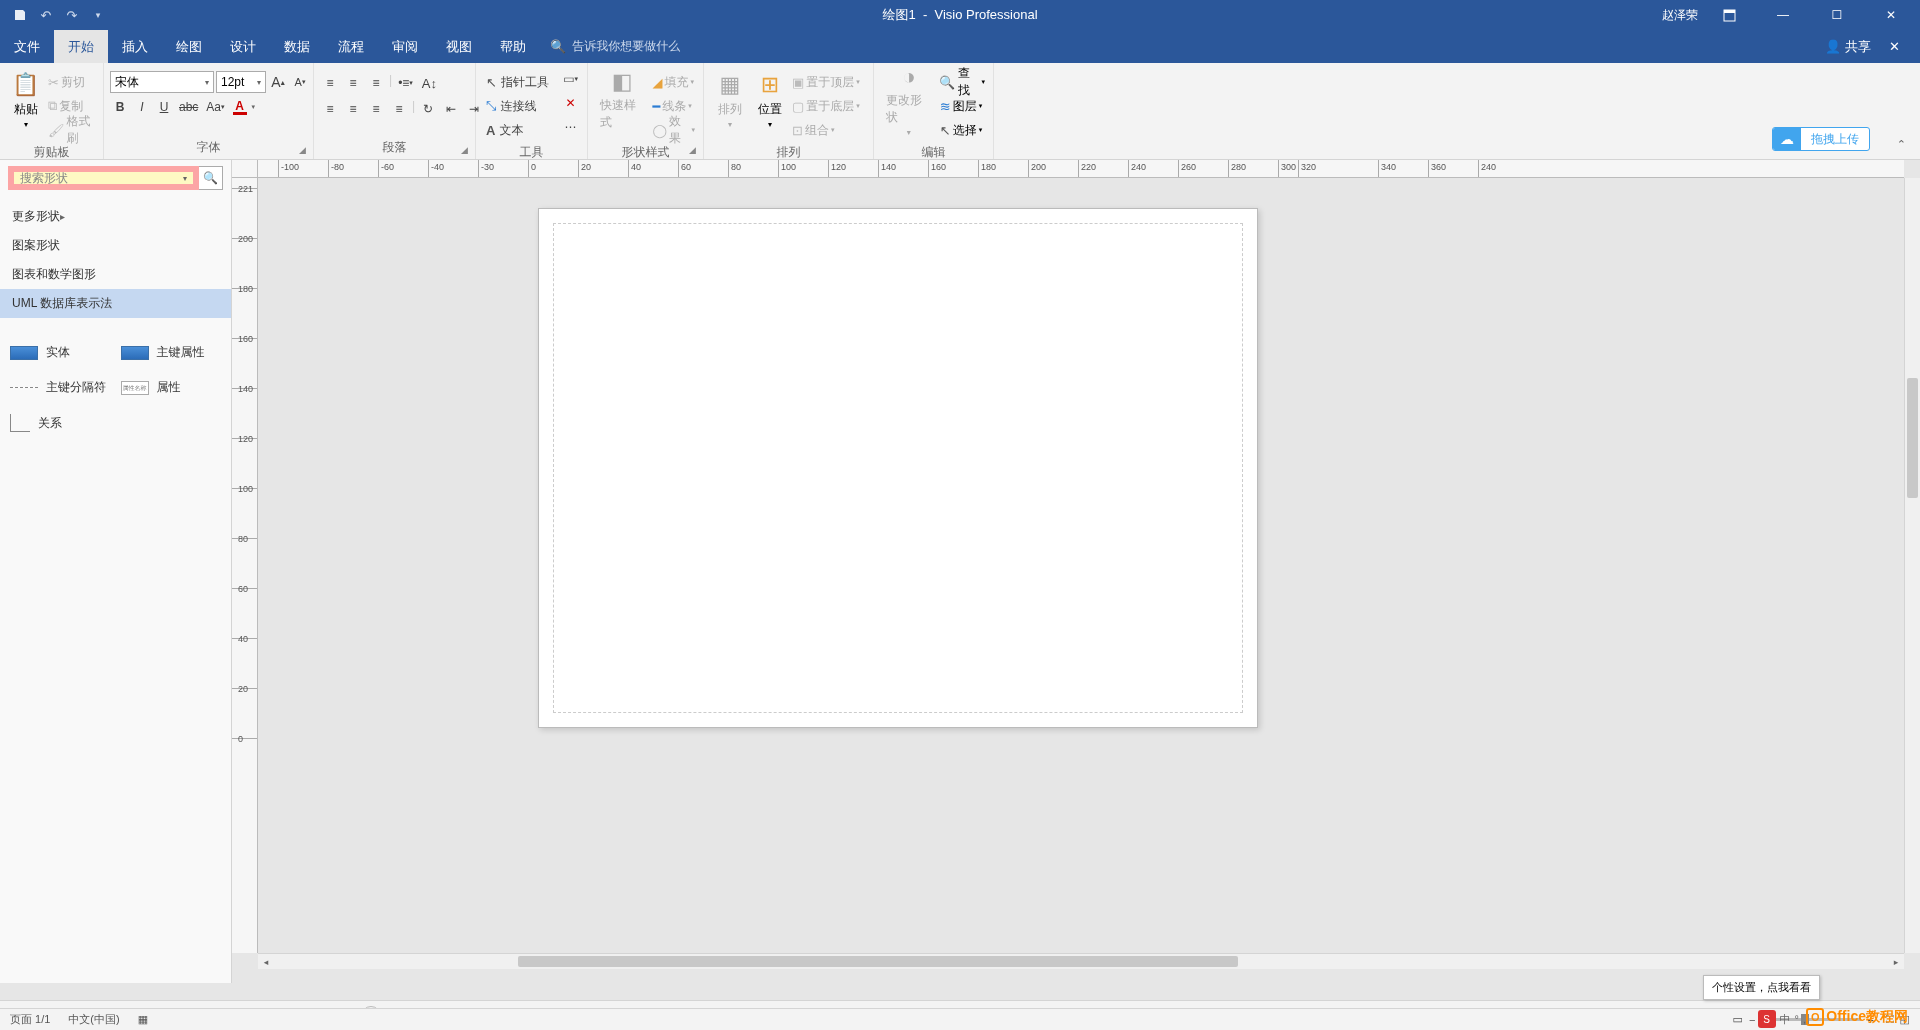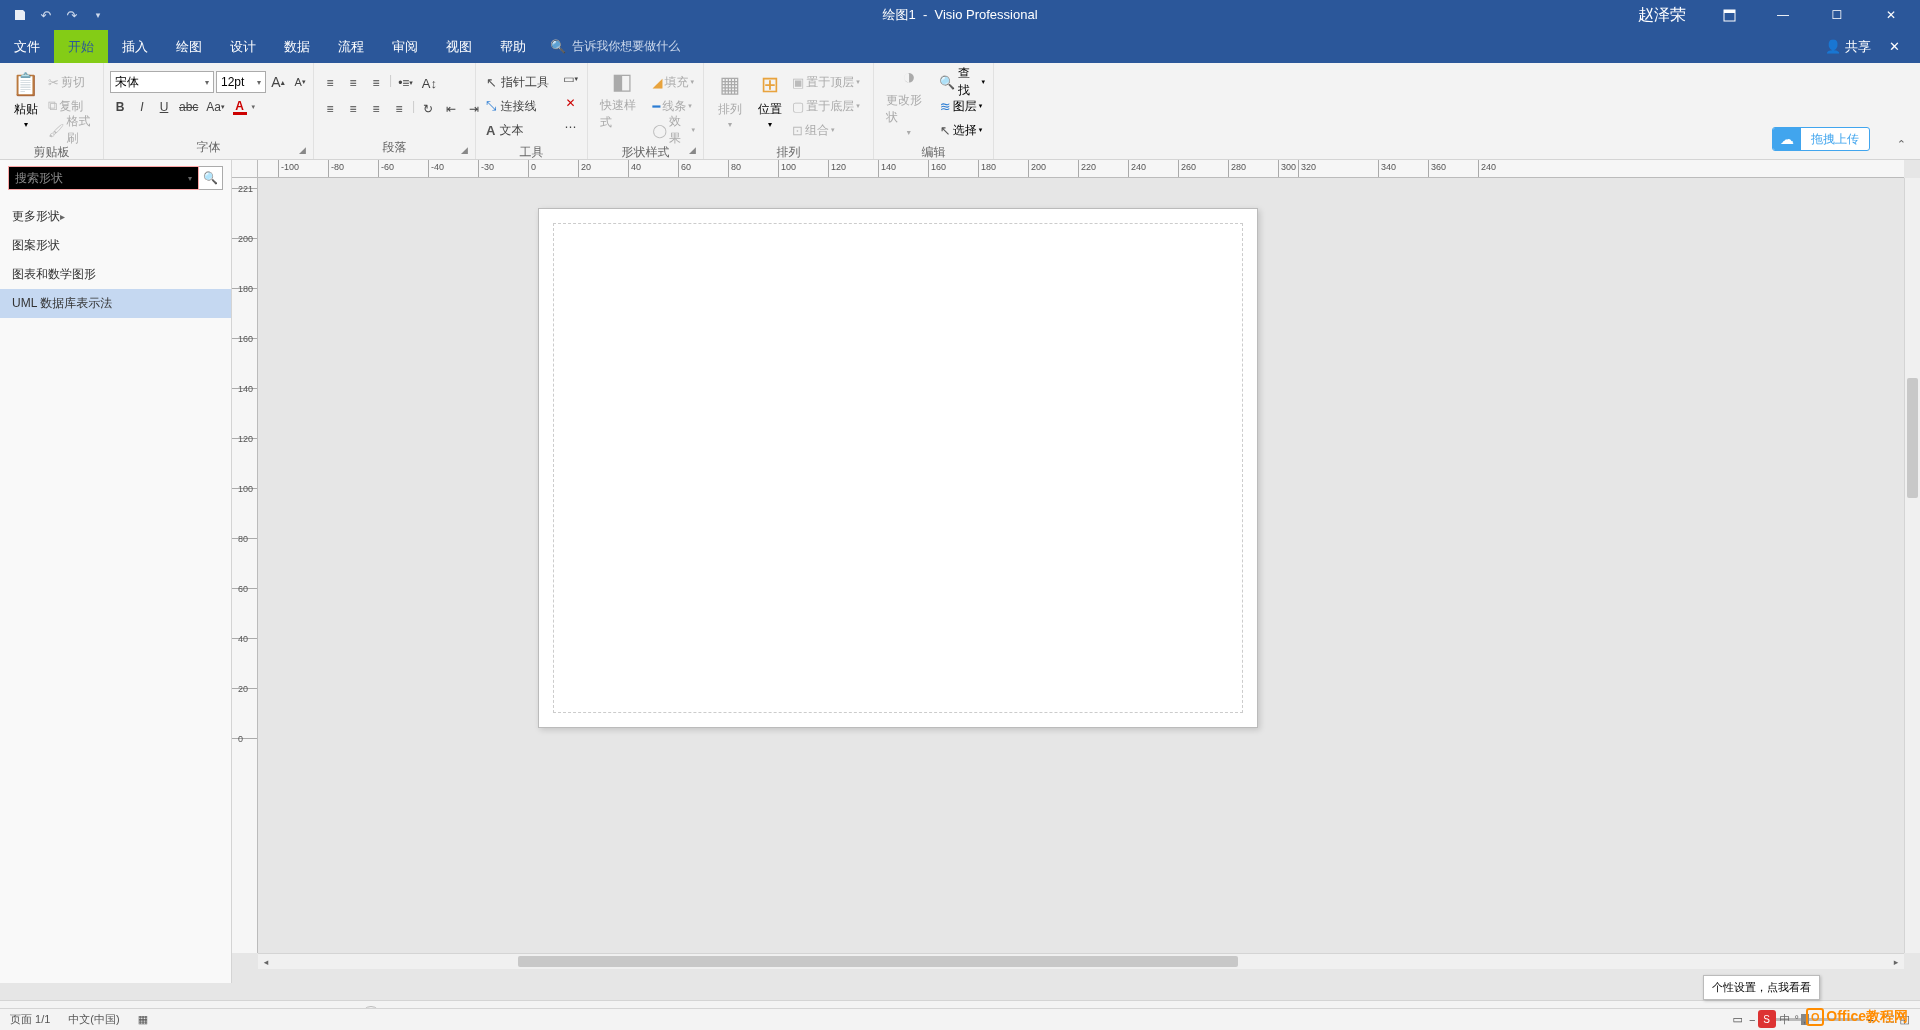--- a/index.html
+++ b/index.html
@@ -3,24 +3,24 @@
 <meta charset="utf-8">
 <style>
 *{margin:0;padding:0;box-sizing:border-box;font-family:"Microsoft YaHei",Arial,sans-serif;user-select:none}
 body{width:1920px;height:1030px;overflow:hidden;background:#e6e6e6;font-size:12px}
 .titlebar{height:30px;background:#2b579a;display:flex;align-items:center;color:#fff;position:relative}
 .qat{display:flex;align-items:center;gap:2px;padding-left:8px}
 .qat-btn{width:24px;height:24px;display:flex;align-items:center;justify-content:center;color:#cdd9ec;font-size:13px}
 .title-center{position:absolute;left:50%;transform:translateX(-50%);font-size:13px;color:#fff}
 .title-right{margin-left:auto;display:flex;align-items:center;gap:8px;padding-right:6px}
 .win-btn{width:46px;height:30px;display:flex;align-items:center;justify-content:center;color:#fff;font-size:12px}
-.user-name{font-size:16px;margin-right:12px}
+.user-name{font-size:12px;margin-right:0}
 .tabs{height:33px;background:#2b579a;display:flex;align-items:stretch;color:#fff;position:relative}
 .tab{padding:0 14px;display:flex;align-items:center;font-size:13px;cursor:pointer}
-.tab.active{background:#84cc16;color:#2b579a}
+.tab.active{background:#e5e5e5;color:#2b579a}
 .tellme{display:flex;align-items:center;color:#cdd9ec;margin-left:10px;gap:6px}
 .tellme-icon{font-size:13px}
 .share-area{margin-left:auto;display:flex;align-items:center;gap:18px;padding-right:20px;color:#fff}
 .share-btn{display:flex;align-items:center;gap:4px;font-size:13px}
 .ribbon{height:97px;background:#f3f3f3;border-bottom:1px solid #d4d4d4;display:flex;position:relative}
 .group{border-right:1px solid #e1e1e1;display:flex;flex-direction:column;padding:4px 6px 0}
 .group-body{flex:1;display:flex;align-items:flex-start}
 .group-label{text-align:center;font-size:12px;color:#666;padding:3px 0}
 .dialog-launcher{position:absolute;right:4px;bottom:4px;width:10px;height:10px;font-size:9px;color:#888}
 .group{position:relative}
@@ -38,21 +38,21 @@
 .tool-row{display:flex;align-items:center;gap:4px;height:22px;font-size:12px;color:#444;padding:0 4px}
 .upload-btn{position:absolute;right:50px;bottom:8px;height:24px;background:#fff;border:1px solid #41a5ee;border-radius:3px;display:flex;align-items:center;overflow:hidden}
 .upload-icon{width:28px;height:100%;background:#41a5ee;color:#fff;display:flex;align-items:center;justify-content:center;font-size:14px}
 .upload-text{padding:0 10px;color:#41a5ee;font-size:12px}
 .collapse-btn{position:absolute;right:14px;bottom:8px;font-size:11px;color:#666}
 .workspace{position:absolute;top:160px;left:0;right:0;bottom:47px;display:flex}
 .shapes-panel{width:232px;background:#f9f9f9;border-right:1px solid #d4d4d4;display:flex;flex-direction:column}
 .shapes-header{padding:12px 14px 6px;font-size:20px;color:#2b579a;display:flex;align-items:center;justify-content:space-between}
 .collapse-chev{font-size:12px;color:#666}
 .search-row{padding:6px 8px;display:flex;gap:0}
-.search-input{flex:1;height:24px;border:1px solid #fca5a5;background:#000000;padding:0 6px;font-size:12px;display:flex;align-items:center;justify-content:space-between;color:#888}
+.search-input{flex:1;height:24px;border:6px solid #fca5a5;background:#fef9c3;padding:0 6px;font-size:12px;display:flex;align-items:center;justify-content:space-between;color:#888}
 .search-btn{width:24px;height:24px;border:1px solid #ababab;border-left:none;background:#fff;display:flex;align-items:center;justify-content:center;color:#2b579a}
 .stencil-list{padding:6px 0}
 .stencil-item{padding:6px 12px;font-size:12px;color:#333;display:flex;align-items:center;}
 .stencil-item.active{background:#c5d8f1}
 .stencil-arrow{font-size:10px;color:#666}
 .shape-grid{padding:20px 10px;display:grid;grid-template-columns:1fr 1fr;gap:18px 10px}
 .shape-cell{display:flex;align-items:center;gap:8px}
 .shape-thumb{width:28px;height:14px;background:linear-gradient(#4a8fd8,#2b6cb8);border:1px solid #3a6fa8}
 .shape-thumb.sep{background:#fff;border:none;border-top:1px dashed #888;height:1px}
 .shape-thumb.attr{background:#fff;border:1px solid #aaa;font-size:6px;color:#888;text-align:center;line-height:12px}
@@ -375,20 +375,42 @@
       <div class="stencil-item">
           <span>图案形状</span>
         </div>
       <div class="stencil-item">
           <span>图表和数学图形</span>
         </div>
       <div class="stencil-item active">
           <span>UML 数据库表示法</span>
         </div>
     </div>
+    <div class="shape-grid">
+      <div class="shape-cell">
+          <div class="shape-thumb"></div>
+          <span class="shape-label">实体</span>
+        </div>
+      <div class="shape-cell">
+          <div class="shape-thumb"></div>
+          <span class="shape-label">主键属性</span>
+        </div>
+      <div class="shape-cell">
+          <div class="shape-thumb sep"></div>
+          <span class="shape-label">主键分隔符</span>
+        </div>
+      <div class="shape-cell">
+          <div class="shape-thumb attr">属性名称</div>
+          <span class="shape-label">属性</span>
+        </div>
+      <div class="shape-cell">
+          <div class="shape-thumb rel"></div>
+          <span class="shape-label">关系</span>
+        </div>
+    </div>
   </div>
 
   <div class="canvas-area">
     <div class="ruler-corner"></div>
     <div class="h-ruler" id="h-ruler">
         <div class="h-tick" style="left: 20px; text-decoration: underline;">
           <span>-100</span>
         </div>
         <div class="h-tick" style="left: 70px;">
           <span>-80</span>

